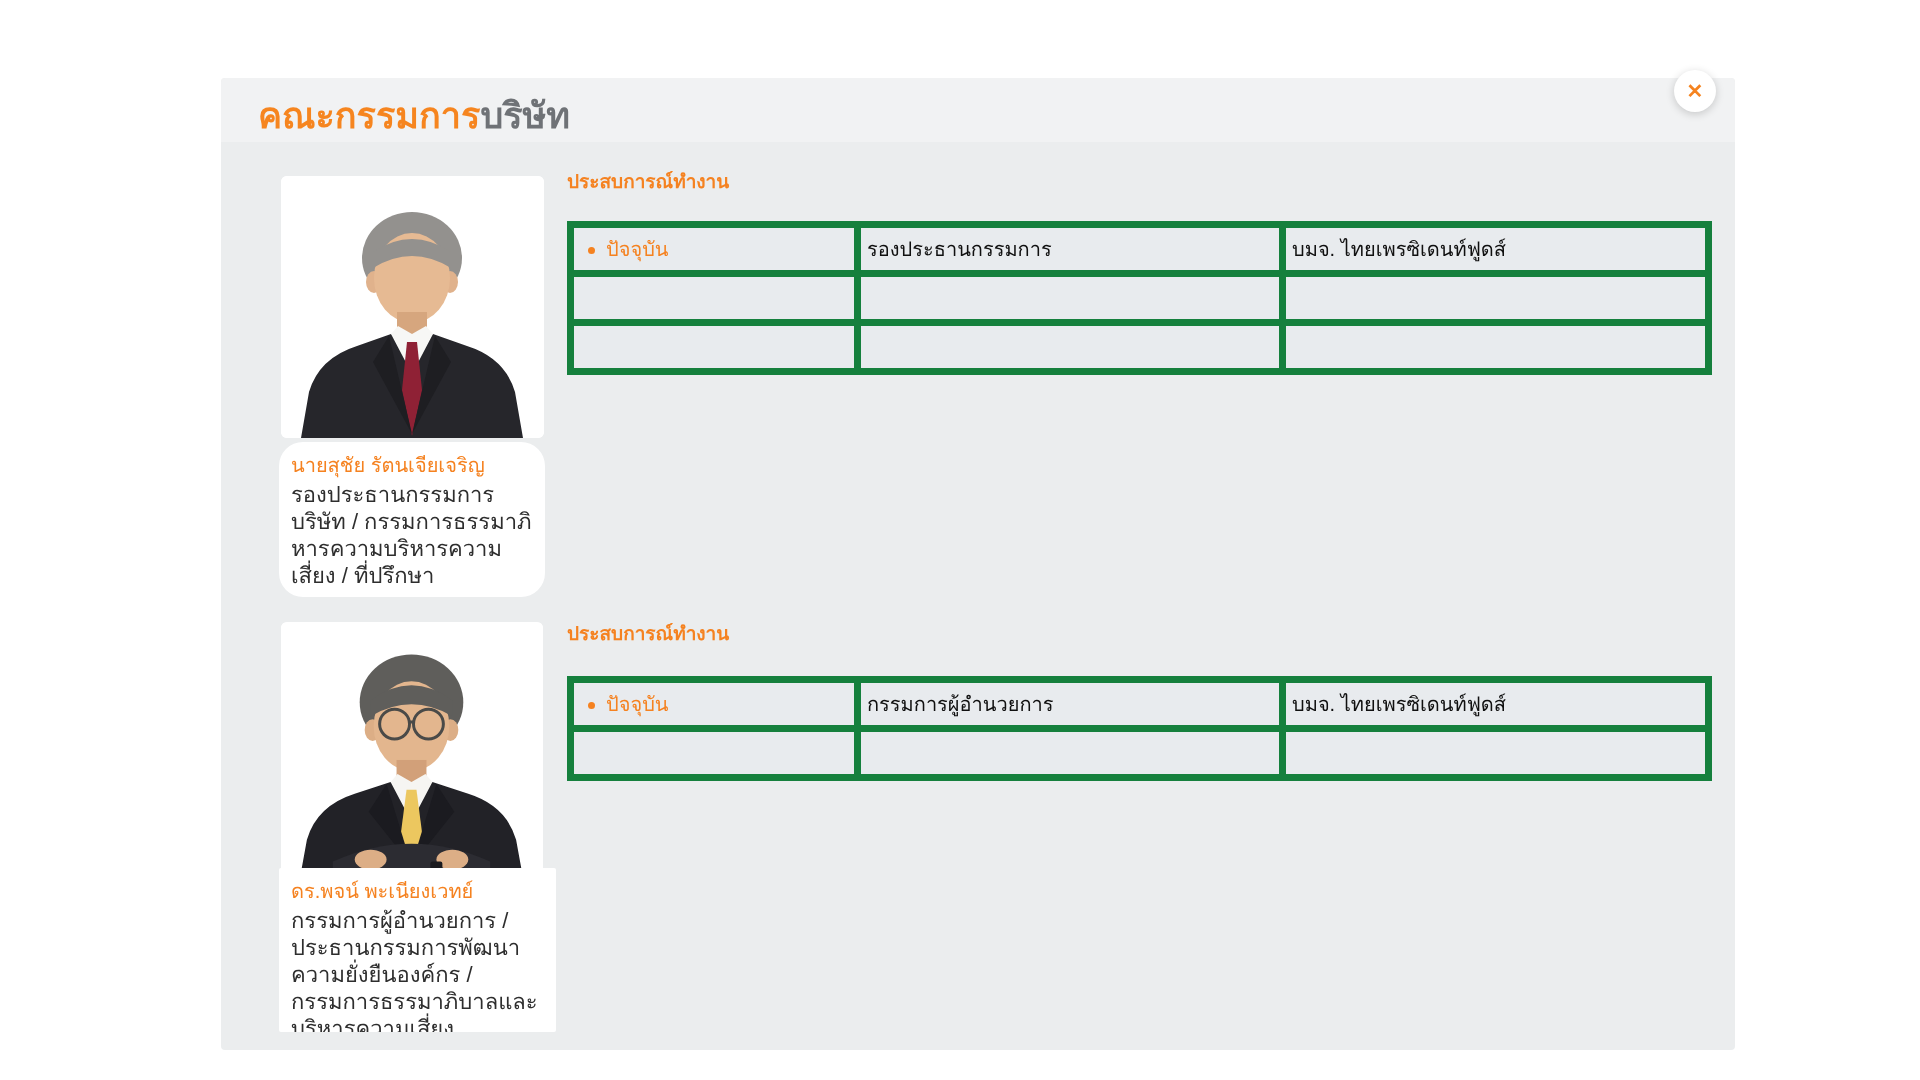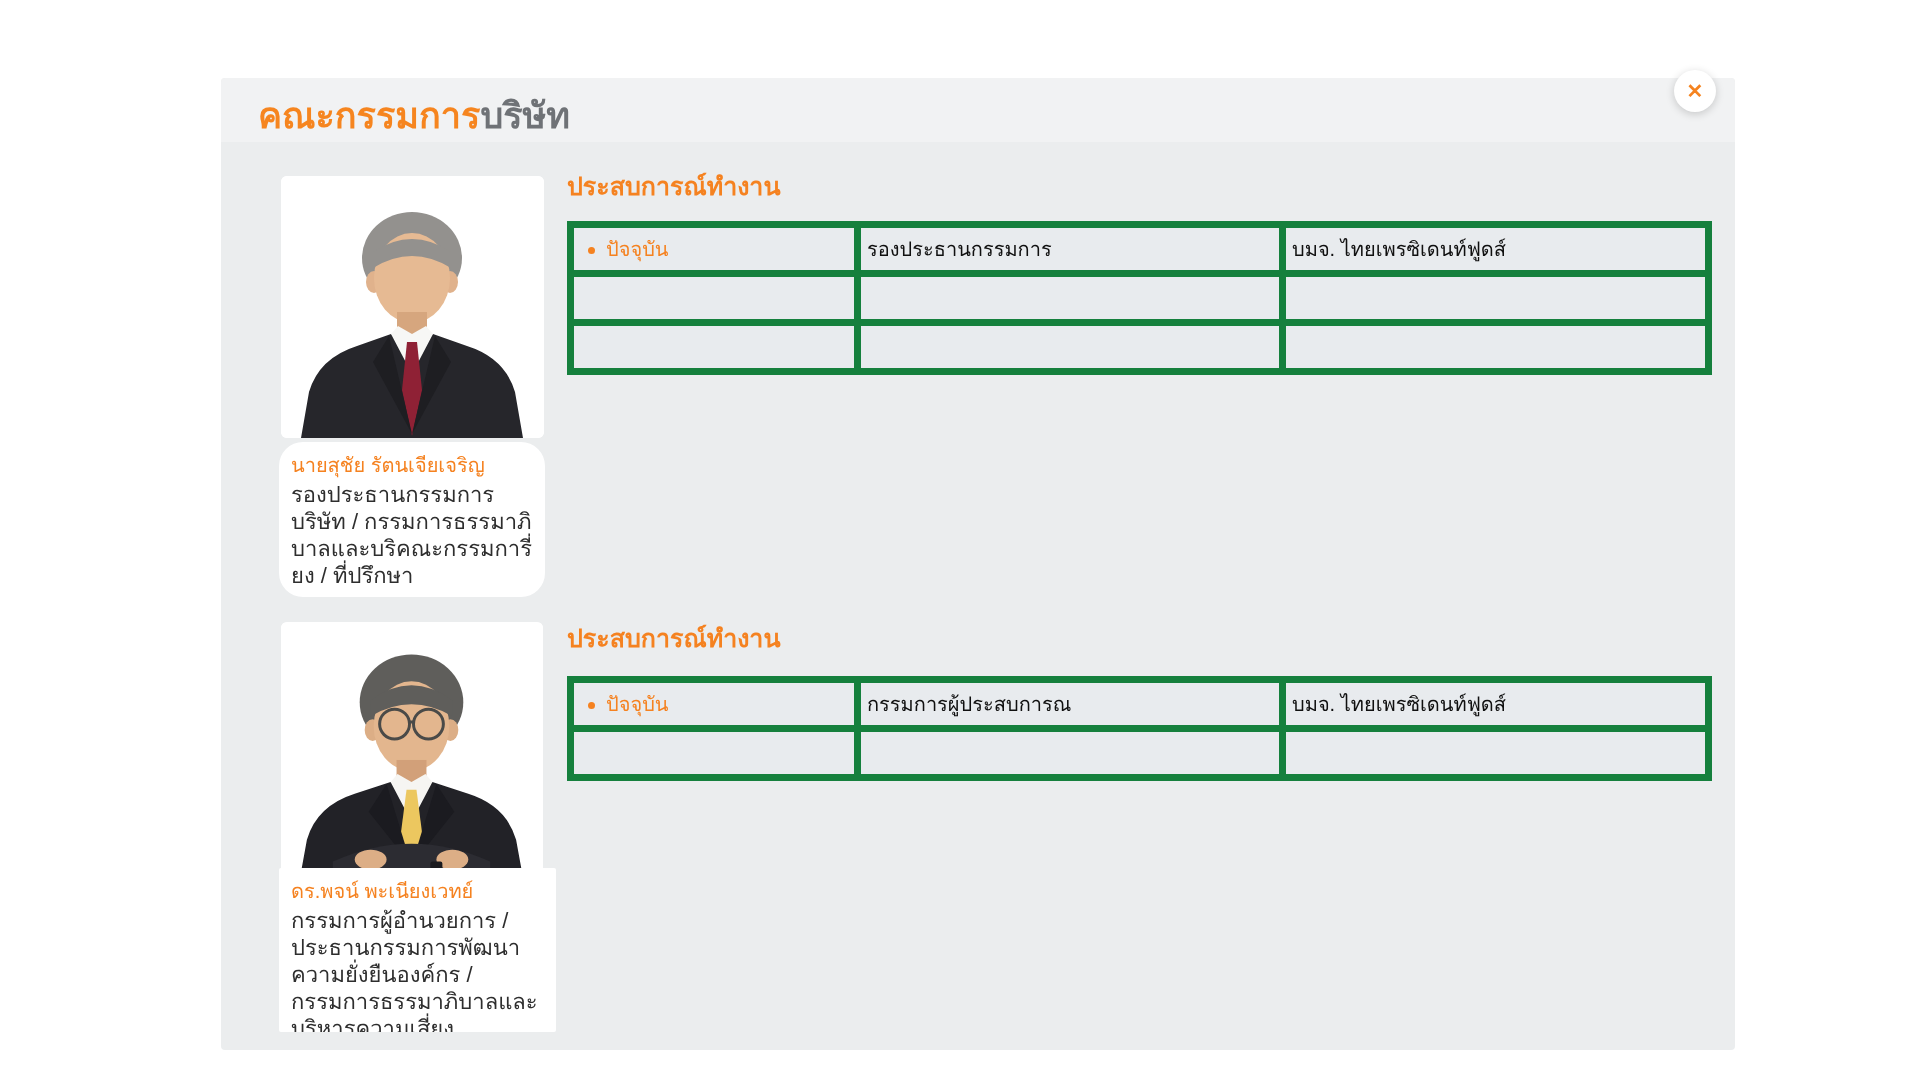--- a/index.html
+++ b/index.html
@@ -38,21 +38,21 @@
     padding:8px 12px;box-sizing:border-box;overflow:hidden;
   }
   .director-name{
     font-size:20px;line-height:26px;color:#f58220;margin:2px 0 3px 0;
   }
   .director-position{
     font-size:22px;line-height:27px;color:#2e2e2e;
     overflow-wrap:break-word;
   }
   .exp-heading{
-    position:absolute;font-size:25px;font-weight:700;color:#f58220;
+    position:absolute;font-size:19px;font-weight:700;color:#f58220;
     white-space:nowrap;
   }
   .exp-table{
     position:absolute;border-collapse:collapse;table-layout:fixed;
     width:1138px;
   }
   .exp-table td{
     background:#e8ebee;border:7px solid #15803d;height:38px;
     font-size:20px;color:#101010;padding:2px 6px;vertical-align:middle;
     overflow:hidden;white-space:nowrap;
@@ -99,21 +99,21 @@
         <rect x="116" y="136" width="30" height="26" fill="#d6a67e"></rect>
         <path d="M20,262 L28,216 Q38,182 76,170 L110,158 L131,172 L152,158 L186,170 Q224,182 234,216 L242,262 Z" fill="#26262b"></path>
         <path d="M110,158 L131,198 L152,158 L145,150 L131,158 L117,150 Z" fill="#f7f7f5"></path>
         <path d="M126,166 L136,166 L141,214 L131,260 L121,214 Z" fill="#8f2135"></path>
         <path d="M108,160 L131,258 L92,186 Z" fill="#1e1e22"></path>
         <path d="M154,160 L131,258 L170,186 Z" fill="#1e1e22"></path>
       </svg>
     </div>
     <div class="profile-text" id="card1-text">
       <div class="director-name">นายสุชัย  รัตนเจียเจริญ</div>
-      <div class="director-position">รองประธานกรรมการบริษัท / ​กรรมการธรรมาภิบาลและ​บริคณะกรรมการี่ยง / ​ที่ปรึกษา</div>
+      <div class="director-position">รองประธานกรรมการบริษัท / ​กรรมการธรรมาภิหารความ​บริหารความเสี่ยง / ​ที่ปรึกษา</div>
     </div>
 
     <div class="exp-heading" id="exp1-heading">ประสบการณ์ทำงาน</div>
     <table class="exp-table" id="table1">
       <colgroup>
           <col style="width:287px">
           <col style="width:425px">
           <col style="width:426px">
         </colgroup>
       <tbody>
@@ -166,21 +166,21 @@
     <div class="exp-heading" id="exp2-heading">ประสบการณ์ทำงาน</div>
     <table class="exp-table" id="table2">
       <colgroup>
           <col style="width:287px">
           <col style="width:425px">
           <col style="width:426px">
         </colgroup>
       <tbody>
           <tr>
             <td class="period-cell"><span class="dot"></span><span>ปัจจุบัน</span></td>
-            <td>กรรมการผู้ประสบการณ</td>
+            <td>กรรมการผู้อำนวยการ</td>
             <td>บมจ. ไทยเพรซิเดนท์ฟูดส์</td>
           </tr>
           <tr>
             <td class="period-cell"></td>
             <td></td>
             <td></td>
           </tr>
         </tbody>
     </table>
 

